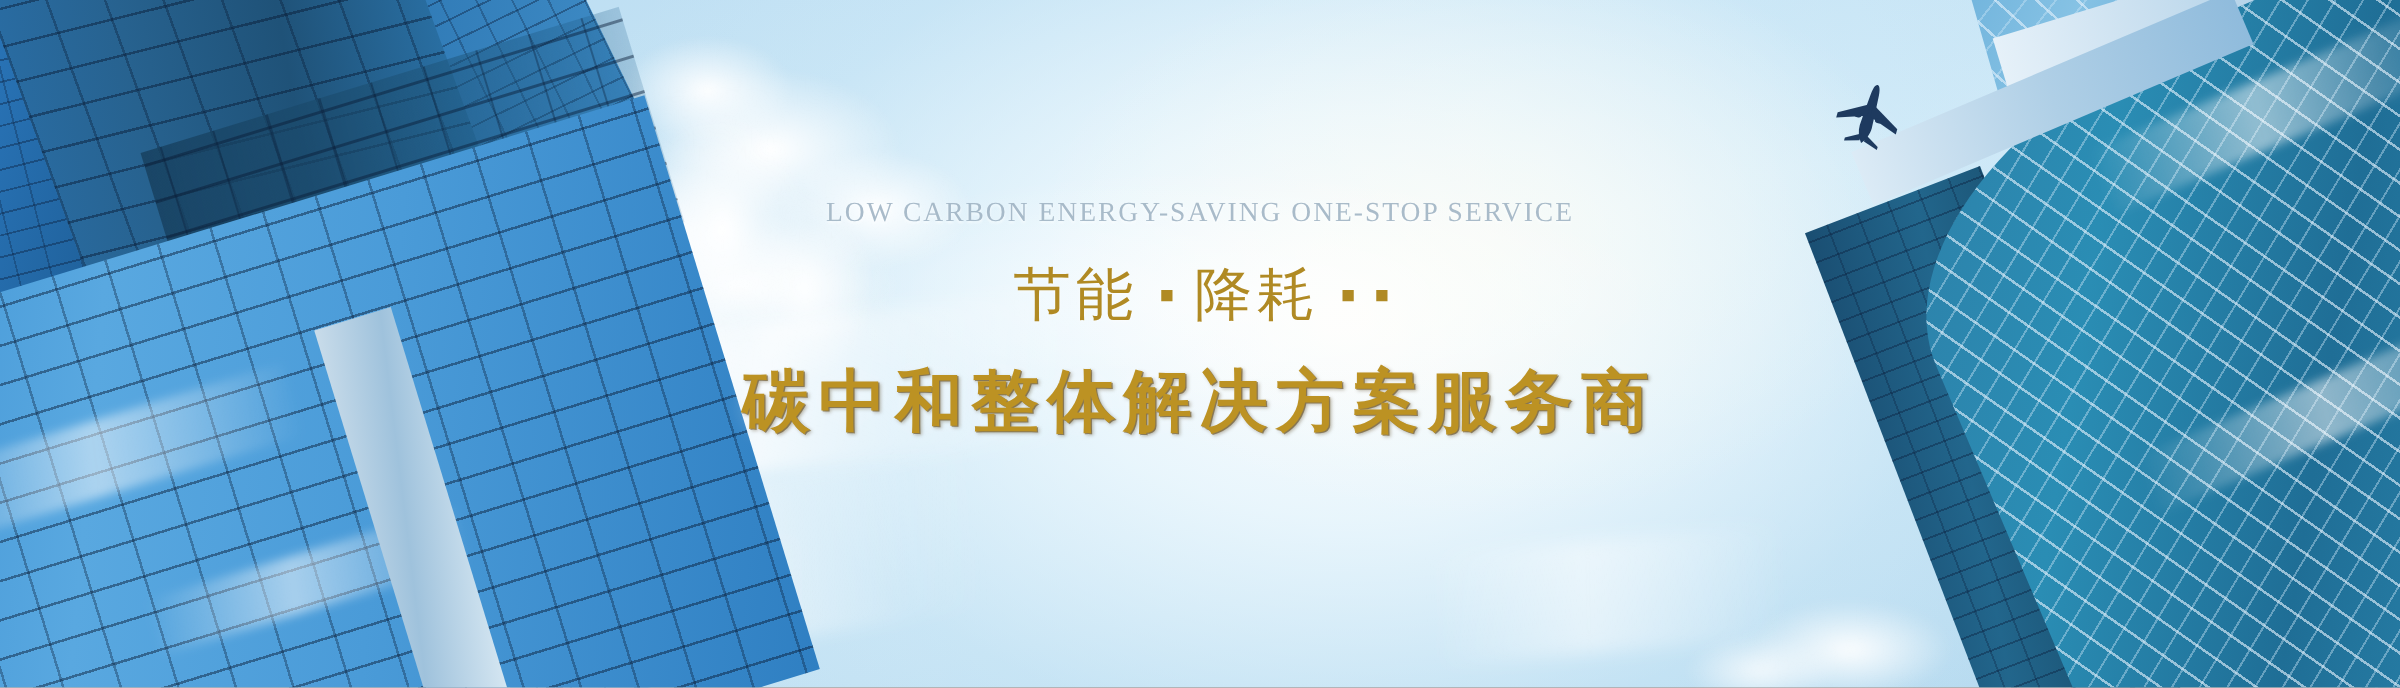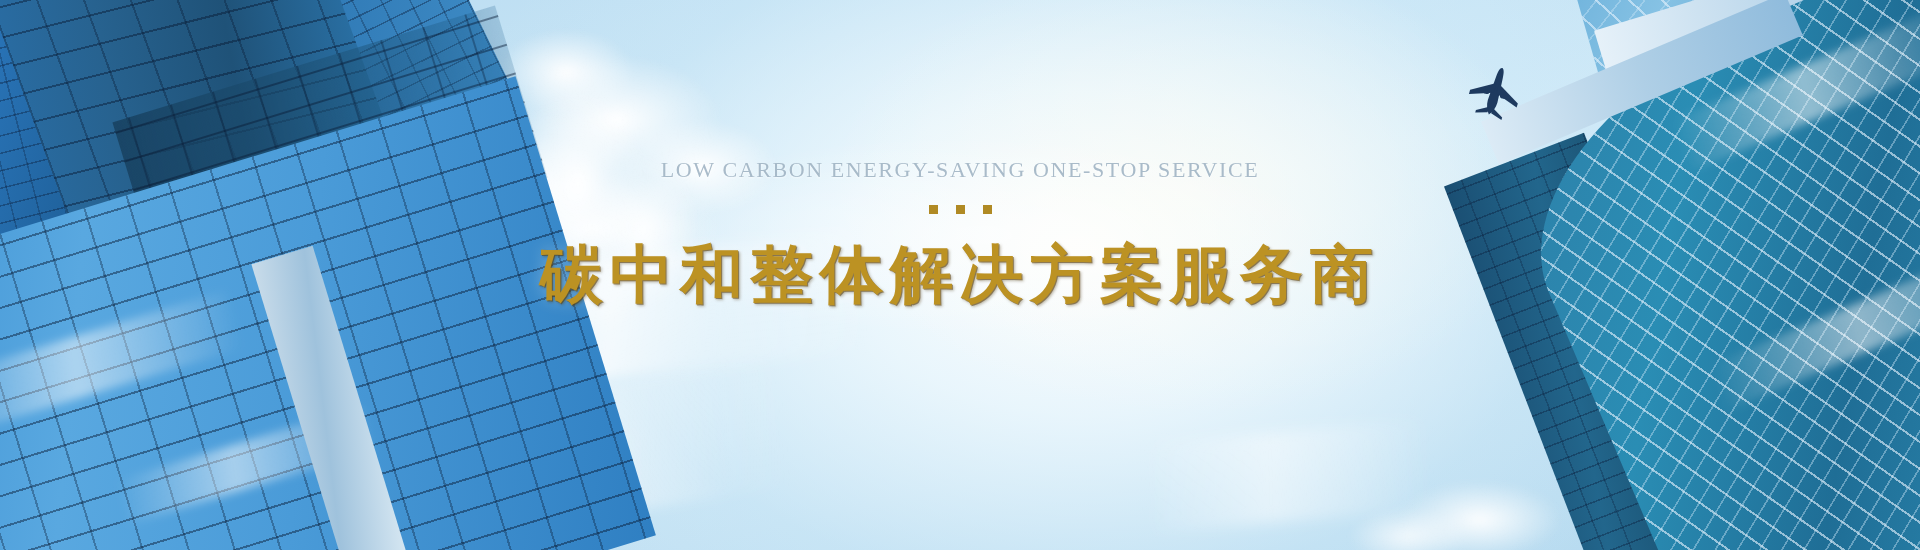--- a/index.html
+++ b/index.html
@@ -264,21 +264,21 @@
   .subtitle .sep {
     display: inline-block;
     width: 9px; height: 9px;
     background: #B08A24;
     flex: 0 0 auto;
   }
 
   .headline {
     margin-top: 18px;
     font-family: "Liberation Sans", sans-serif;
-    font-size: 63px;
+    font-size: 54px;
     font-weight: 700;
     letter-spacing: 7px;
     color: #BC9223;
     white-space: nowrap;
     text-shadow:
        1px 1px 0 rgba(92,64,10,0.55),
        2px 2px 3px rgba(70,50,8,0.35),
        0 0 16px rgba(255,255,255,0.30);
   }
 
@@ -359,21 +359,23 @@
     </g>
   </svg>
 
   <div class="copy-glow"></div>
 
   <div class="copy">
 
     <div class="eyebrow">LOW CARBON ENERGY-SAVING ONE-STOP SERVICE</div>
 
     <div class="subtitle">
+      <span class="seg">节能</span>
       <span class="sep"></span>
+      <span class="seg">降耗</span>
       <span class="sep"></span>
       <span class="sep"></span>
     </div>
 
     <div class="headline">碳中和整体解决方案服务商</div>
 
   </div>
 
 </div>
 

